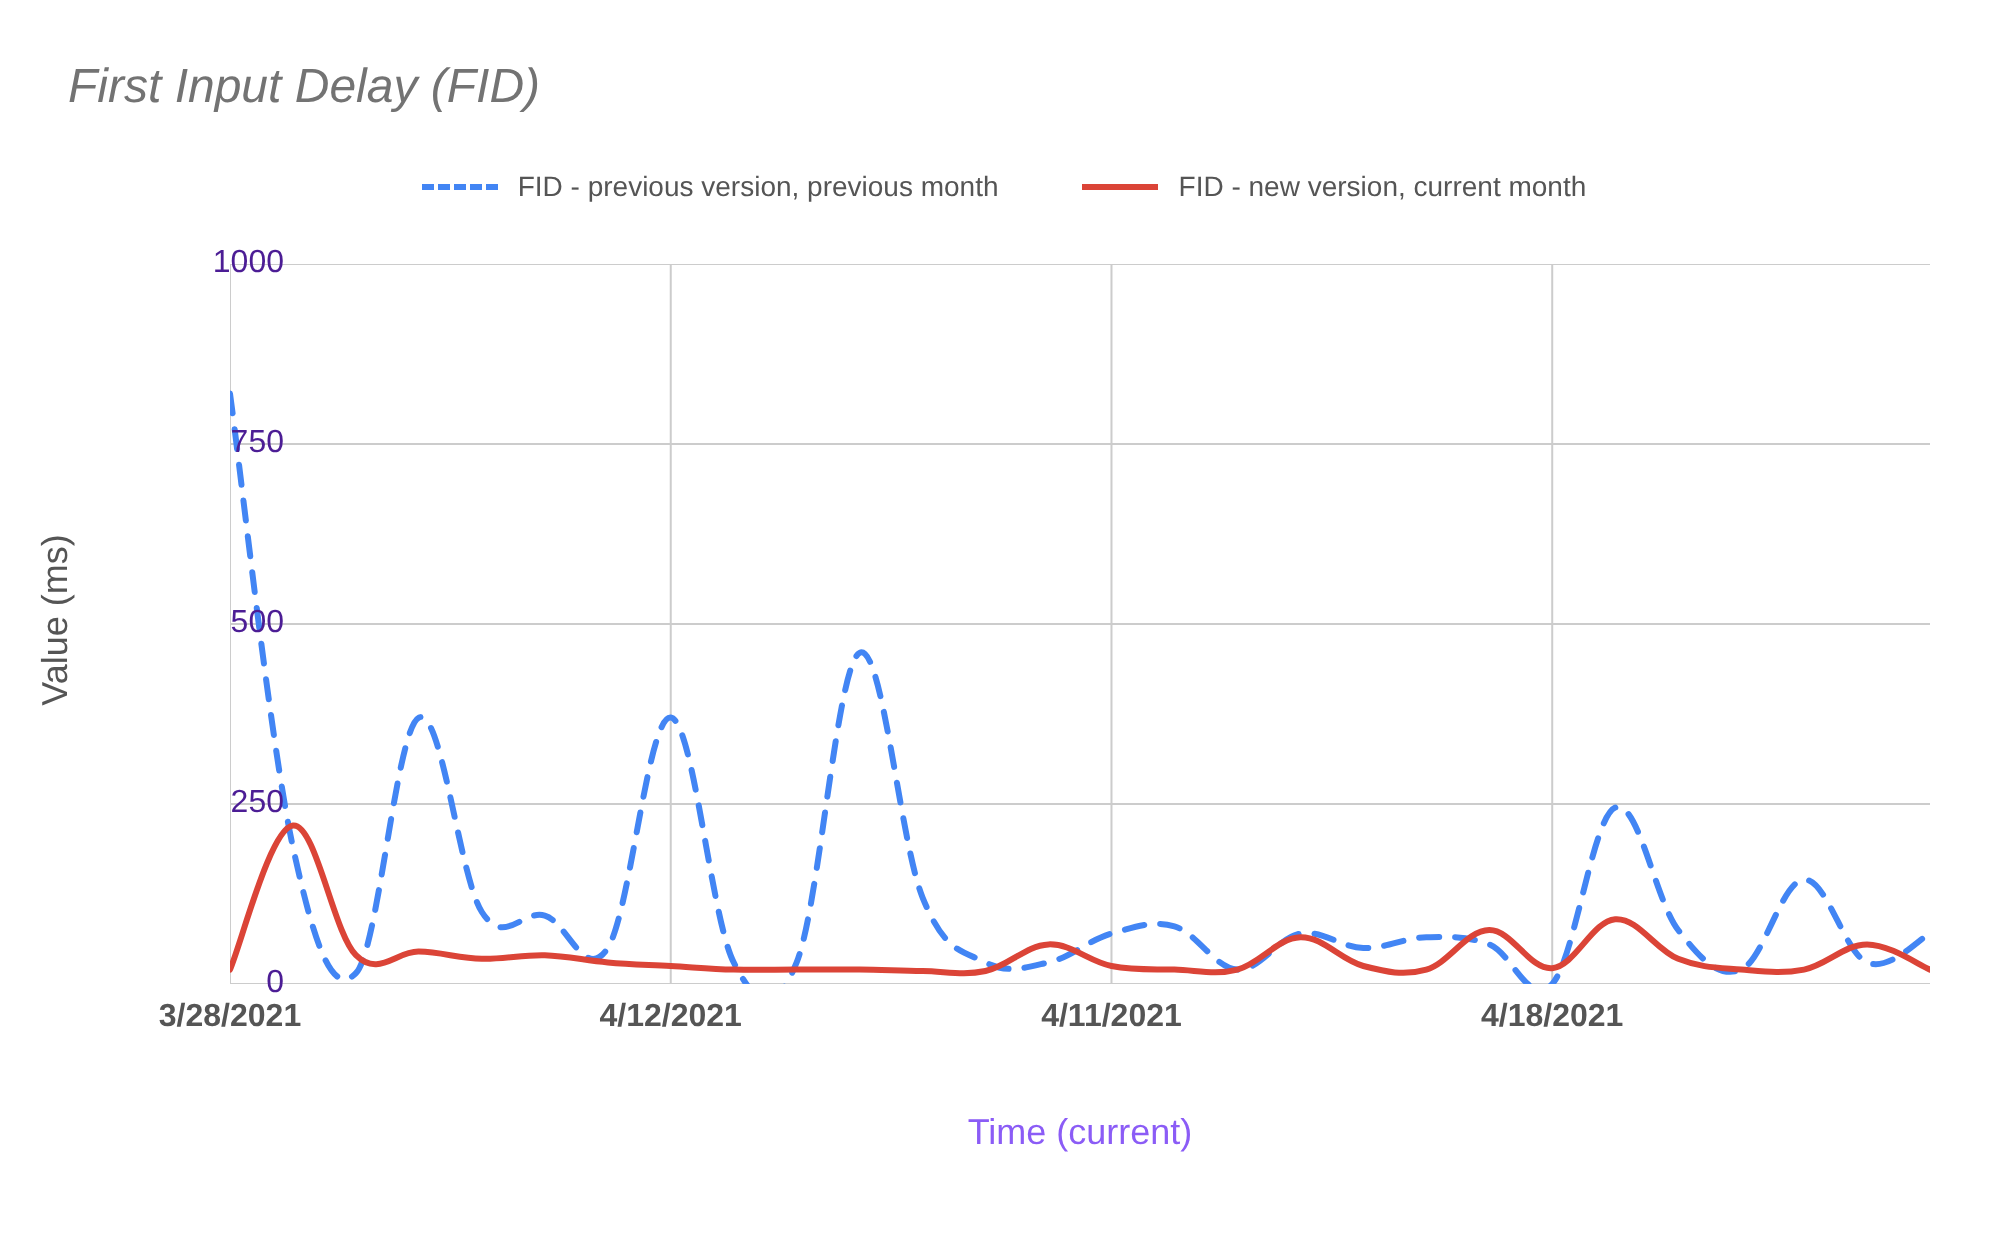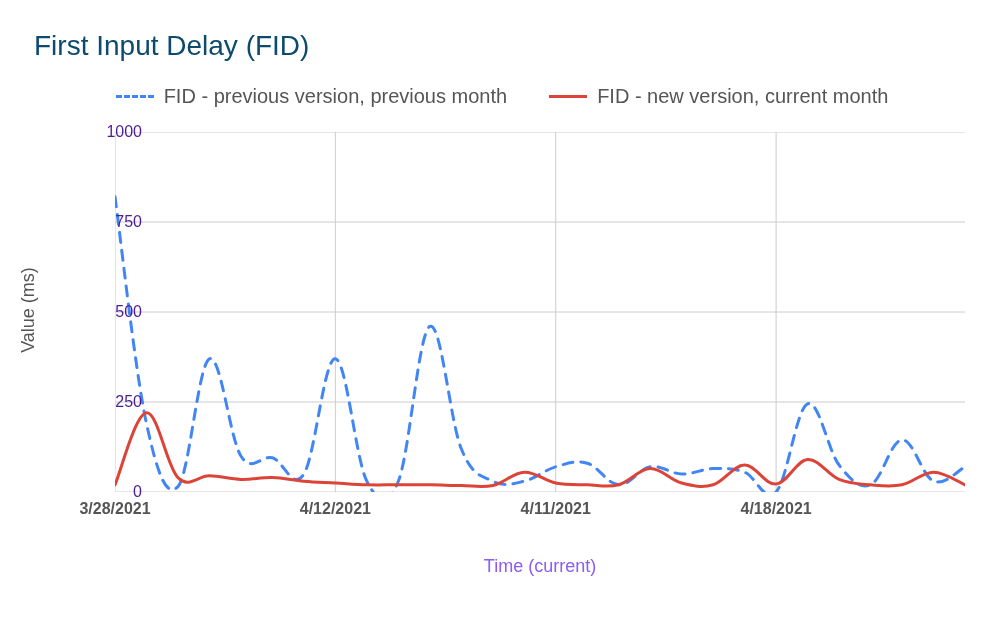--- a/index.html
+++ b/index.html
@@ -9,32 +9,33 @@
     background: #fff;
     color: #555;
     width: 1004px;
     height: 620px;
     position: relative;
   }
   .title {
     position: absolute;
     left: 34px;
     top: 30px;
-    font-size: 28px;
-    color: #0c4a6e;
+    font-size: 24px;
+    color: #737373;
+    font-style: italic;
   }
   .legend {
     position: absolute;
     top: 85px;
     left: 0;
     width: 1004px;
     display: flex;
     justify-content: center;
     gap: 42px;
-    font-size: 20px;
+    font-size: 14px;
     color: #555;
   }
   .legend-item {
     display: flex;
     align-items: center;
     gap: 10px;
   }
   .legend-swatch {
     width: 38px;
     height: 0;

